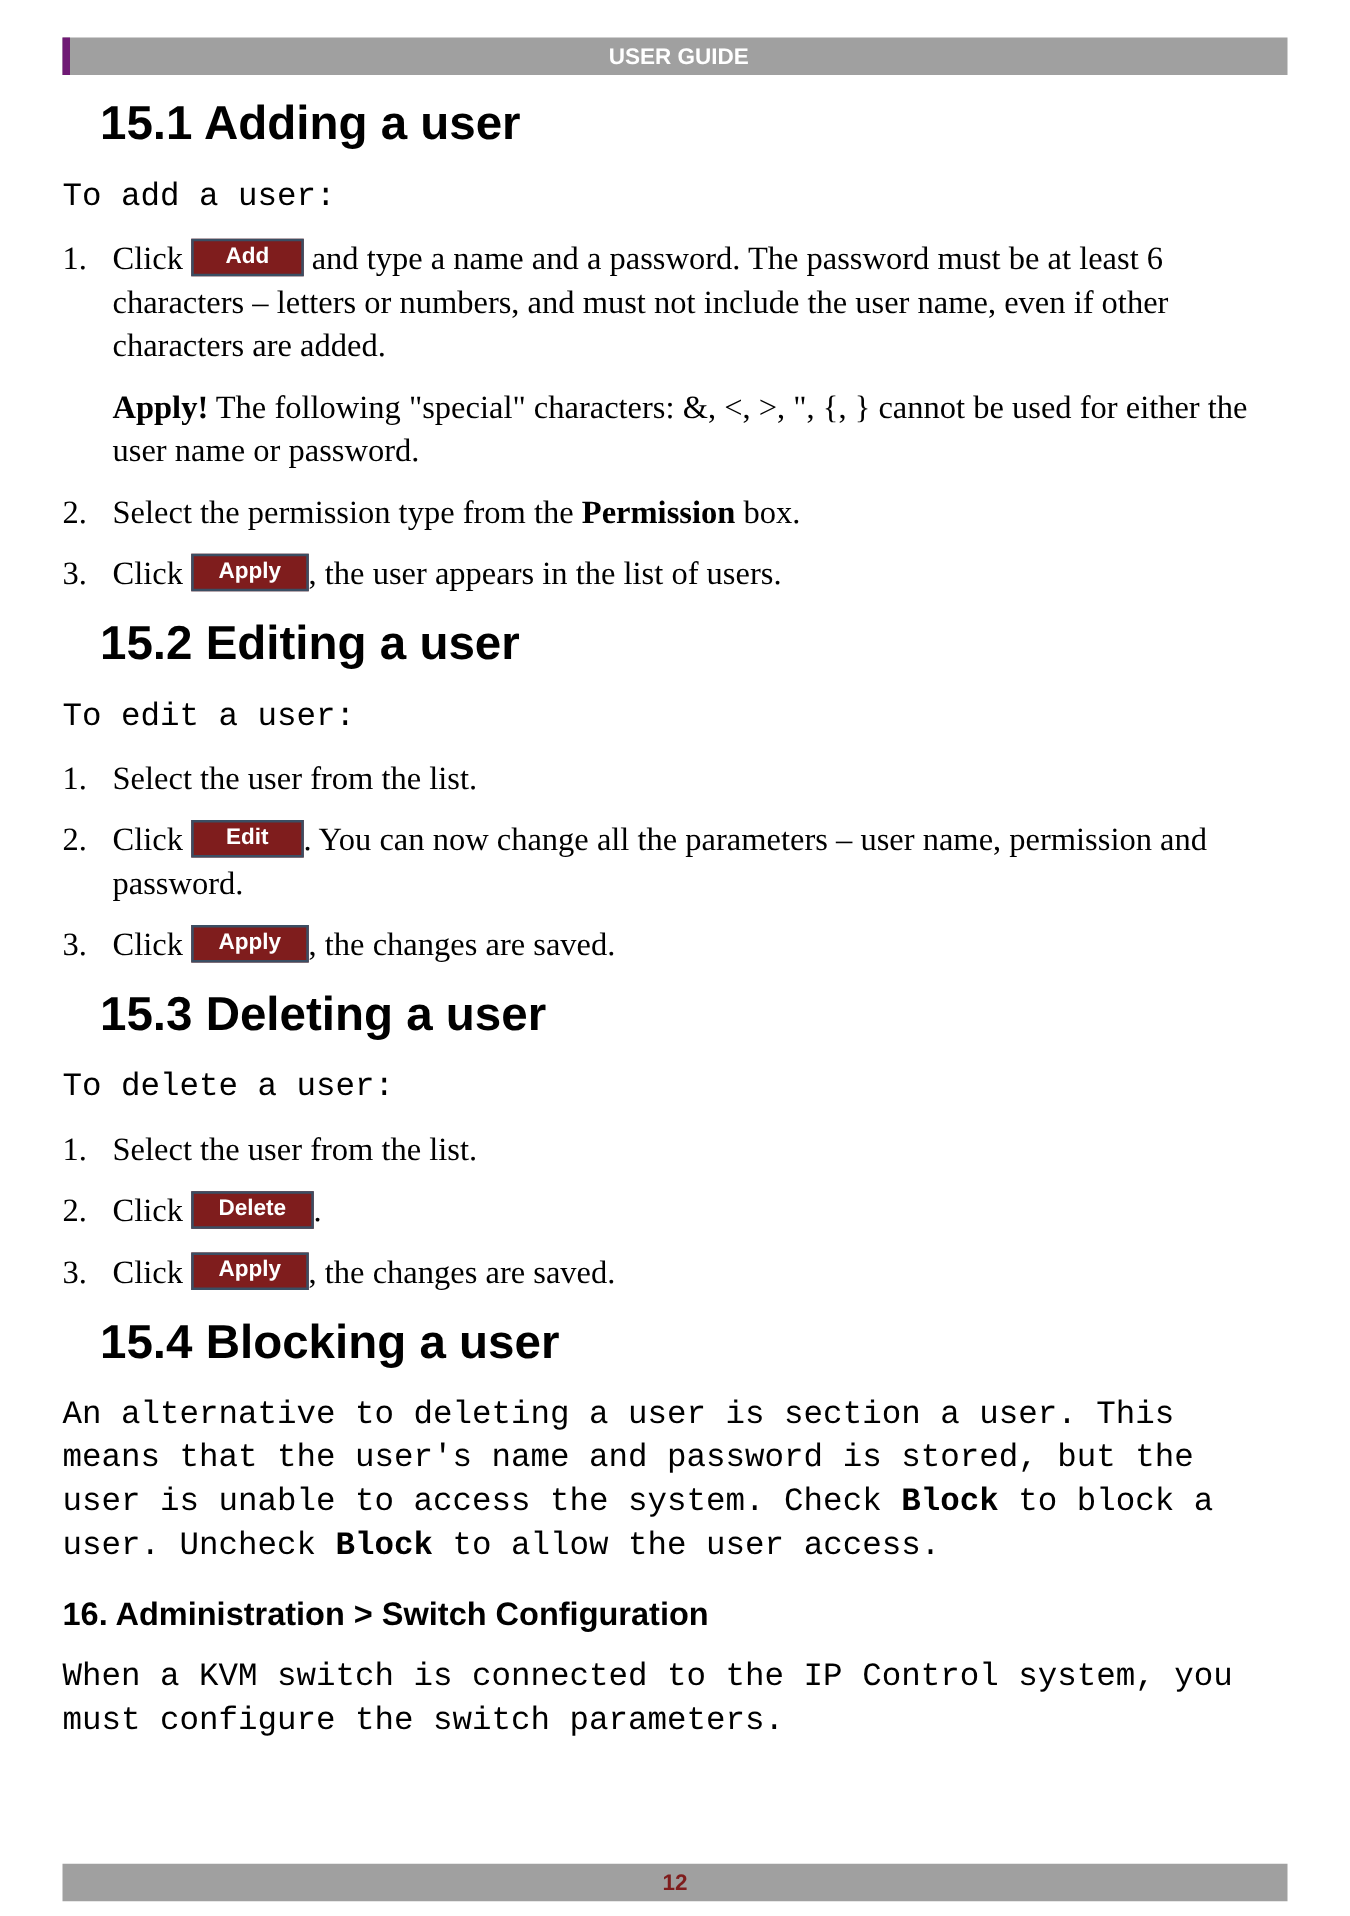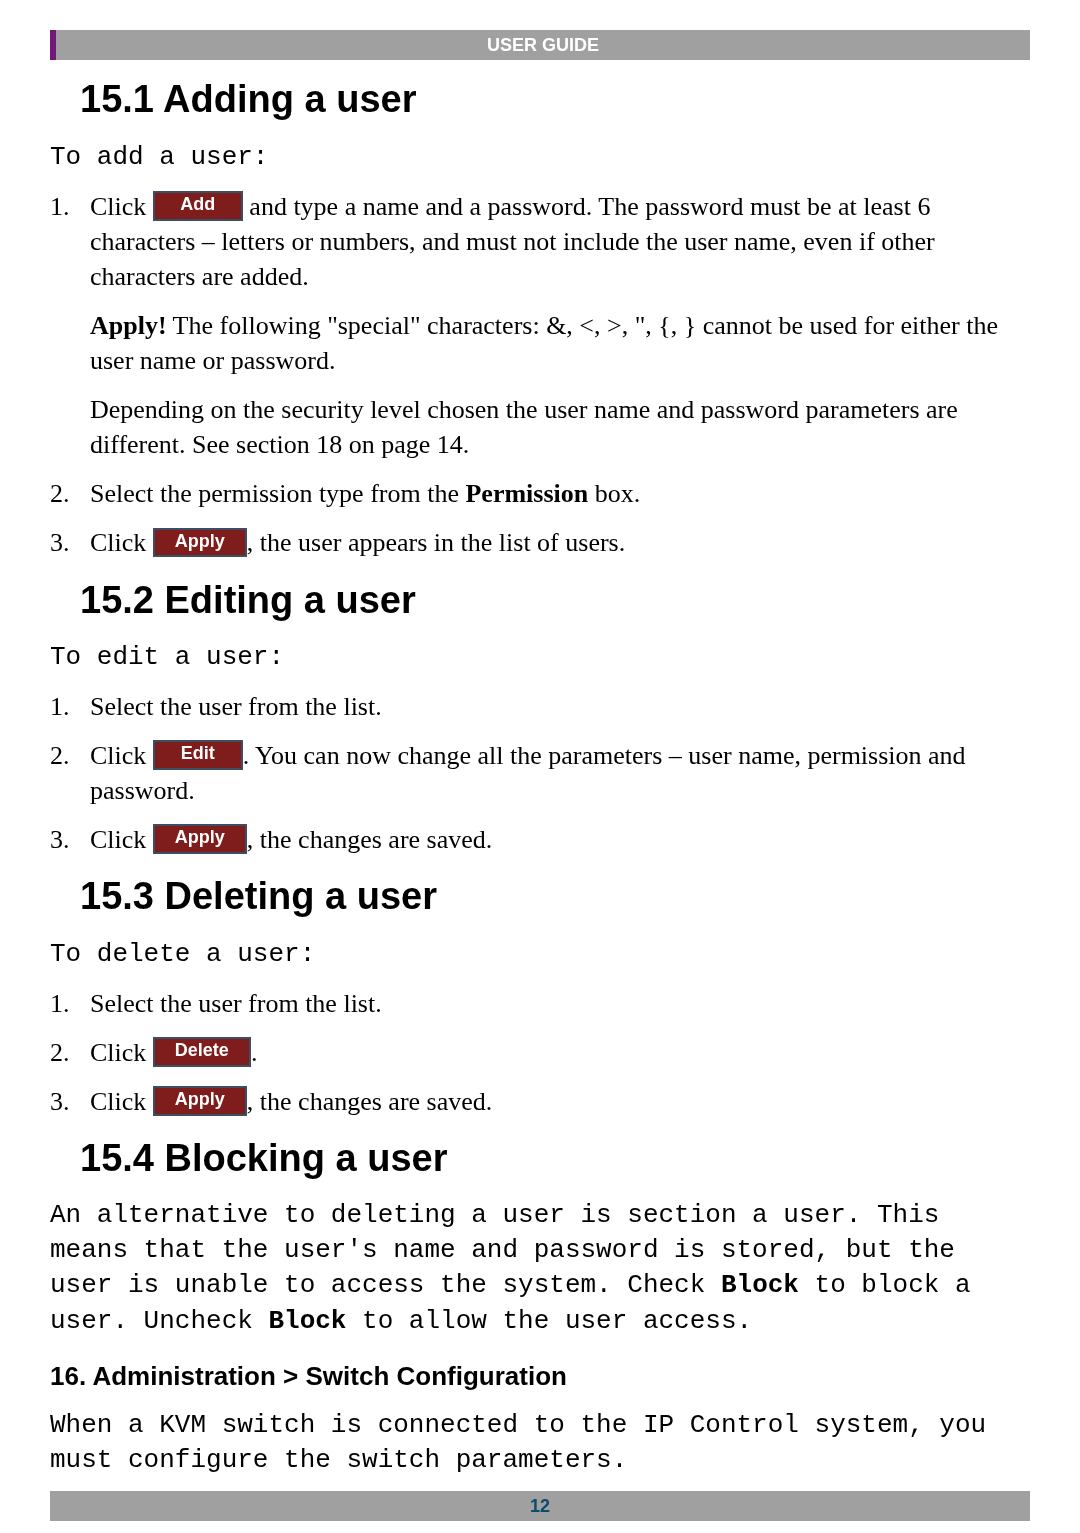--- a/index.html
+++ b/index.html
@@ -76,21 +76,21 @@
       text-align: center;
       position: relative;
       top: -3px;
     }
     .footer-bar {
       position: absolute;
       left: 50px;
       right: 50px;
       bottom: 12px;
       background: #a0a0a0;
-      color: #0c4a6e;
+      color: #7f1d1d;
       font-family: Arial, Helvetica, sans-serif;
       font-weight: bold;
       font-size: 18px;
       text-align: center;
       padding: 3px 0;
     }
     strong { font-weight: bold; }
   </style>
 </head>
 <body>
@@ -102,21 +102,20 @@
 <h2 class="section">15.1 Adding a user</h2>
 <p class="intro">To add a user:</p>
 <ol class="steps">
   <li>
     <span>Click </span>
     <span class="ui-button">Add</span>
     <span> and type a name and a password. The password must be at least 6 characters – letters or numbers, and must not include the user name, even if other characters are added.</span>
     <p class="subpara">
       <strong>Apply!</strong><span> The following "special" characters: &amp;, &lt;, &gt;, ", {, } cannot be used for either the user name or password.</span>
     </p>
-    <p class="subpara">Depending on the security level chosen the user name and password parameters are different. See section 18 on page 14.</p>
   </li>
   <li>
     <span>Select the permission type from the </span><strong>Permission</strong><span> box.</span>
   </li>
   <li>
     <span>Click </span>
     <span class="ui-button">Apply</span><span>, the user appears in the list of users.</span>
   </li>
 </ol>
 

